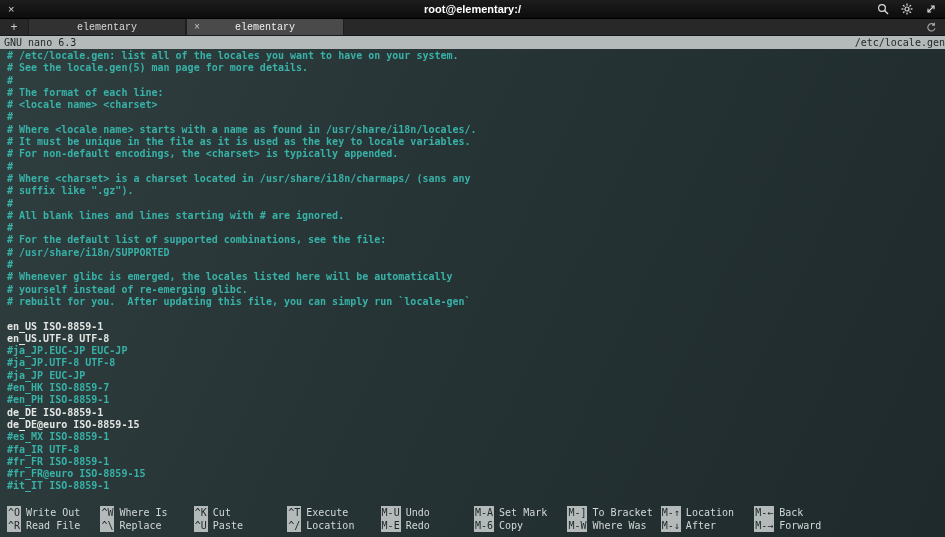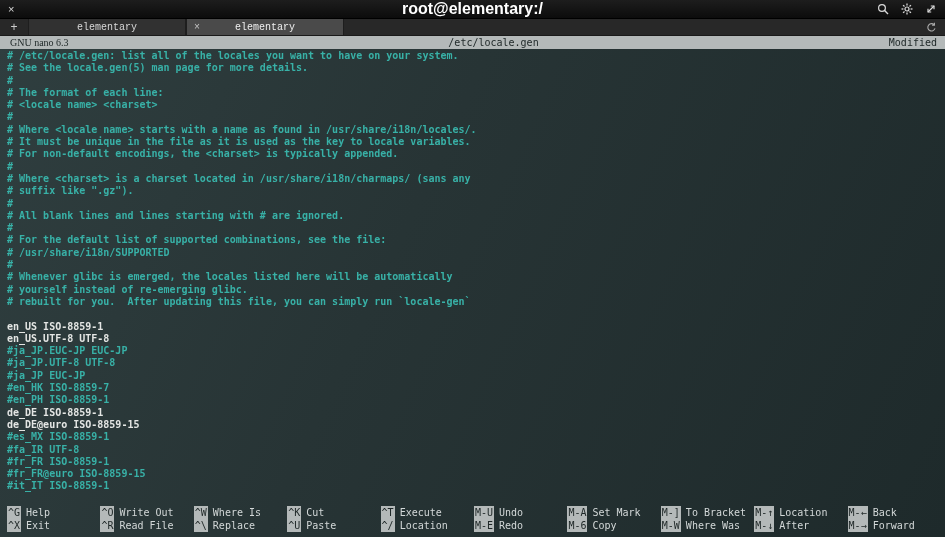--- a/index.html
+++ b/index.html
@@ -16,21 +16,21 @@
     padding:0 8px; position:relative;
     border-bottom:1px solid #000;
   }
   .close-btn {
     z-index:2; color:#d8d8d8; font-size:11px; line-height:11px;
     width:14px; cursor:default;
     font-family:"Liberation Sans", sans-serif;
   }
   .window-title {
     position:absolute; left:0; right:0; text-align:center;
-    color:#ffffff; font-size:16px; font-weight:700;
+    color:#ffffff; font-size:11px; font-weight:700;
     font-family:"Liberation Sans", sans-serif;
   }
   .header-icons { margin-left:auto; z-index:2; display:flex; gap:12px; align-items:center; }
   .header-icons svg { display:block; }
 
   
   .tabbar {
     height:17px; flex:0 0 17px;
     background:#282828;
     display:flex; align-items:stretch;
@@ -60,21 +60,21 @@
   .terminal {
     flex:1; display:flex; flex-direction:column; overflow:hidden;
     background:linear-gradient(115deg,#2f3e3f 0%, #273435 42%, #1e2a2b 100%);
     font-size:10px; line-height:12.3px;
   }
   .nano-titlebar {
     flex:0 0 13px; height:13px; line-height:13px;
     background:#b4b9b9; color:#1d2626;
     display:flex;
   }
-  .nano-titlebar .left  { flex:1; padding-left:10px; white-space:pre;font-family:Liberation Serif, serif; }
+  .nano-titlebar .left  { flex:1; padding-left:4px; white-space:pre; }
   .nano-titlebar .mid   { flex:0 0 auto; text-align:center;margin-left:40px; }
   .nano-titlebar .right { flex:1; text-align:right; padding-right:8px; }
 
   .editor { flex:1; padding:1px 0 0 7px; overflow:hidden; }
   .line { white-space:pre; height:12.3px;font-weight:bold; }
   .line.comment { color:#38b1a7; }
   .line.plain   { color:#e4e6e4; }
   .line.blank   { color:transparent; }
 
   
@@ -147,21 +147,20 @@
         <polyline points="9.2,0.8 9.2,3.4 6.6,3.4" fill="none" stroke="#aaaaaa" stroke-width="1.2"></polyline>
       </svg>
     </span>
   </div>
 
   <div class="terminal">
 
     <div class="nano-titlebar">
       <span class="left">GNU nano 6.3</span>
       <span class="mid">/etc/locale.gen</span>
-      <span class="right">Modified</span>
     </div>
 
     <div class="editor">
         <div class="line comment"># /etc/locale.gen: list all of the locales you want to have on your system.</div>
         <div class="line comment"># See the locale.gen(5) man page for more details.</div>
         <div class="line comment">#</div>
         <div class="line comment"># The format of each line:</div>
         <div class="line comment"># &lt;locale name&gt; &lt;charset&gt;</div>
         <div class="line comment">#</div>
         <div class="line comment"># Where &lt;locale name&gt; starts with a name as found in /usr/share/i18n/locales/.</div>
@@ -191,24 +190,20 @@
         <div class="line plain">de_DE@euro ISO-8859-15</div>
         <div class="line comment">#es_MX ISO-8859-1</div>
         <div class="line comment">#fa_IR UTF-8</div>
         <div class="line comment">#fr_FR ISO-8859-1</div>
         <div class="line comment">#fr_FR@euro ISO-8859-15</div>
         <div class="line comment">#it_IT ISO-8859-1</div>
       </div>
 
     <div class="shortcut-bar">
         <div class="shortcut-col">
-          <div class="shortcut"><span class="key">^G</span><span class="sclabel">Help</span></div>
-          <div class="shortcut"><span class="key">^X</span><span class="sclabel">Exit</span></div>
-        </div>
-        <div class="shortcut-col">
           <div class="shortcut"><span class="key">^O</span><span class="sclabel">Write Out</span></div>
           <div class="shortcut"><span class="key">^R</span><span class="sclabel">Read File</span></div>
         </div>
         <div class="shortcut-col">
           <div class="shortcut"><span class="key">^W</span><span class="sclabel">Where Is</span></div>
           <div class="shortcut"><span class="key">^\</span><span class="sclabel">Replace</span></div>
         </div>
         <div class="shortcut-col">
           <div class="shortcut"><span class="key">^K</span><span class="sclabel">Cut</span></div>
           <div class="shortcut"><span class="key">^U</span><span class="sclabel">Paste</span></div>

